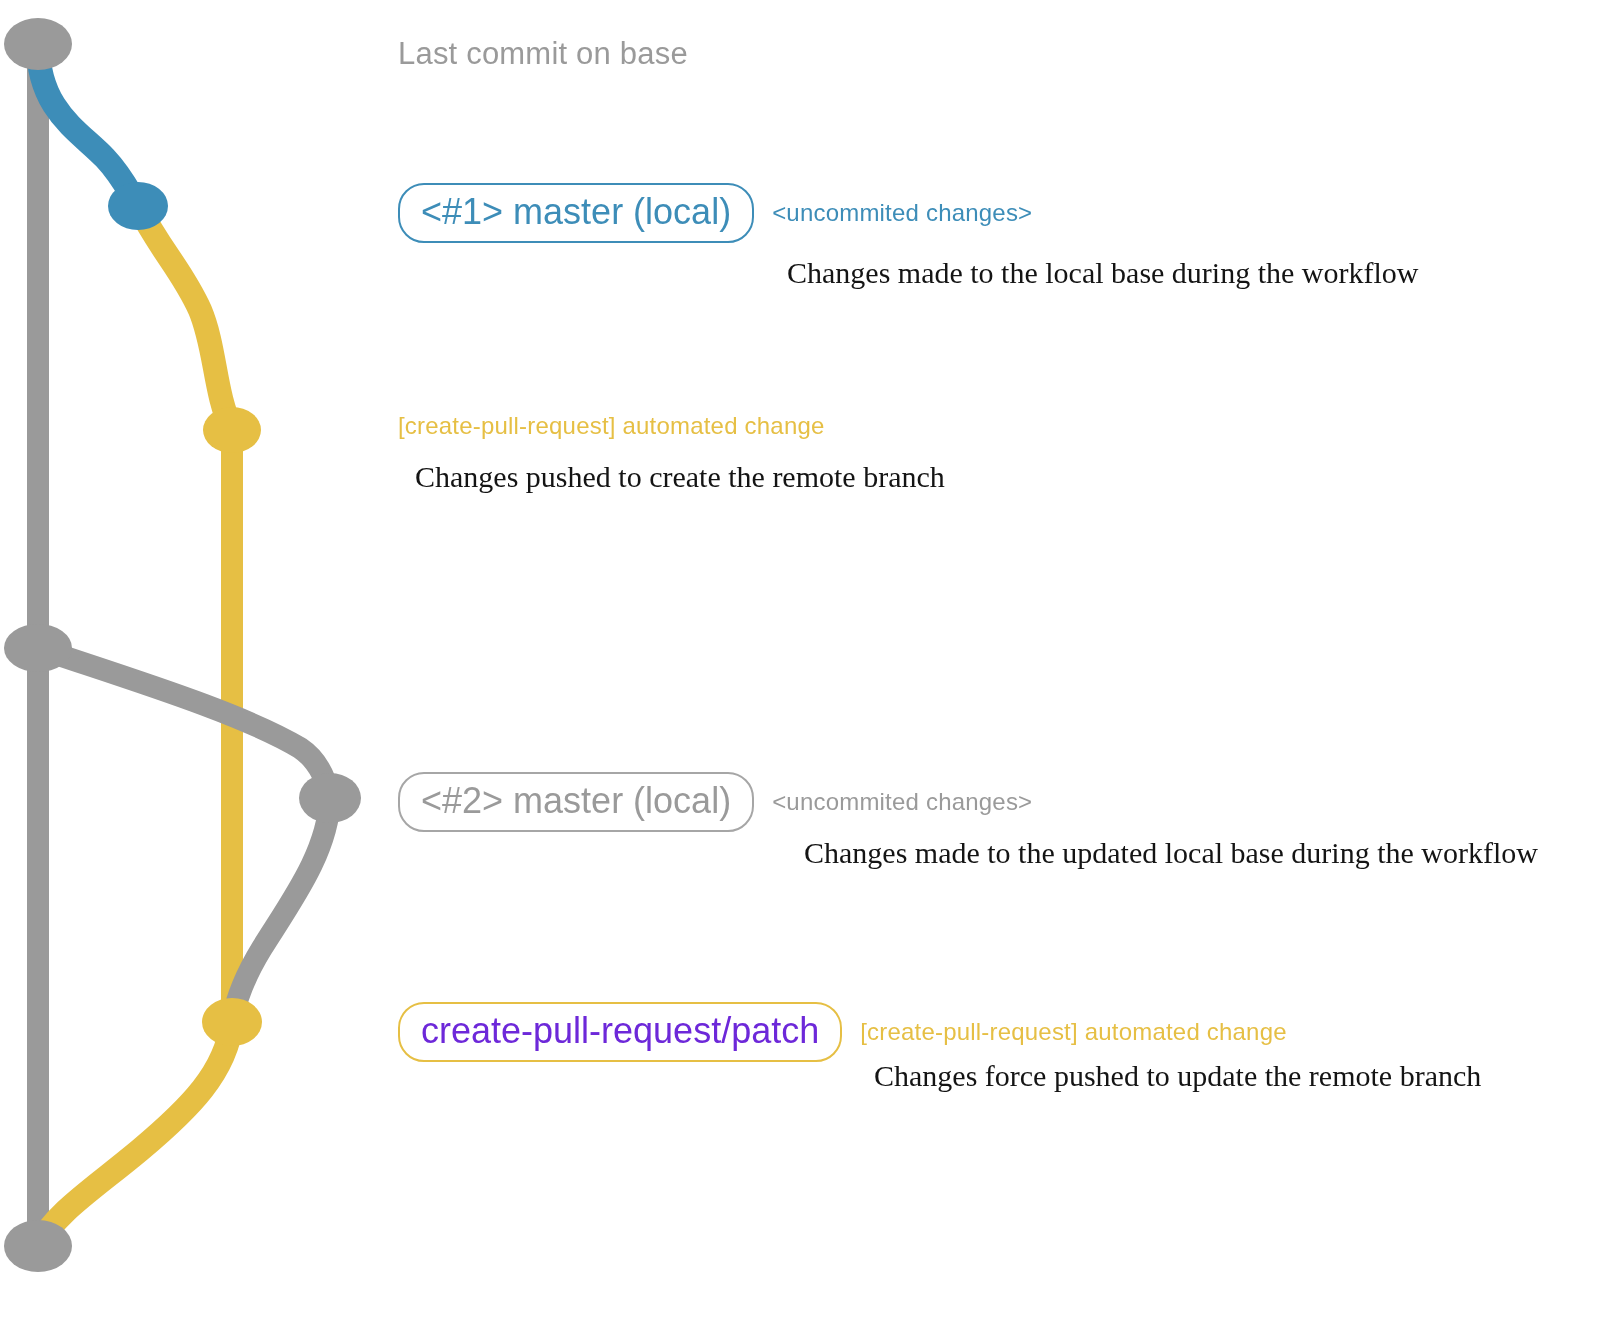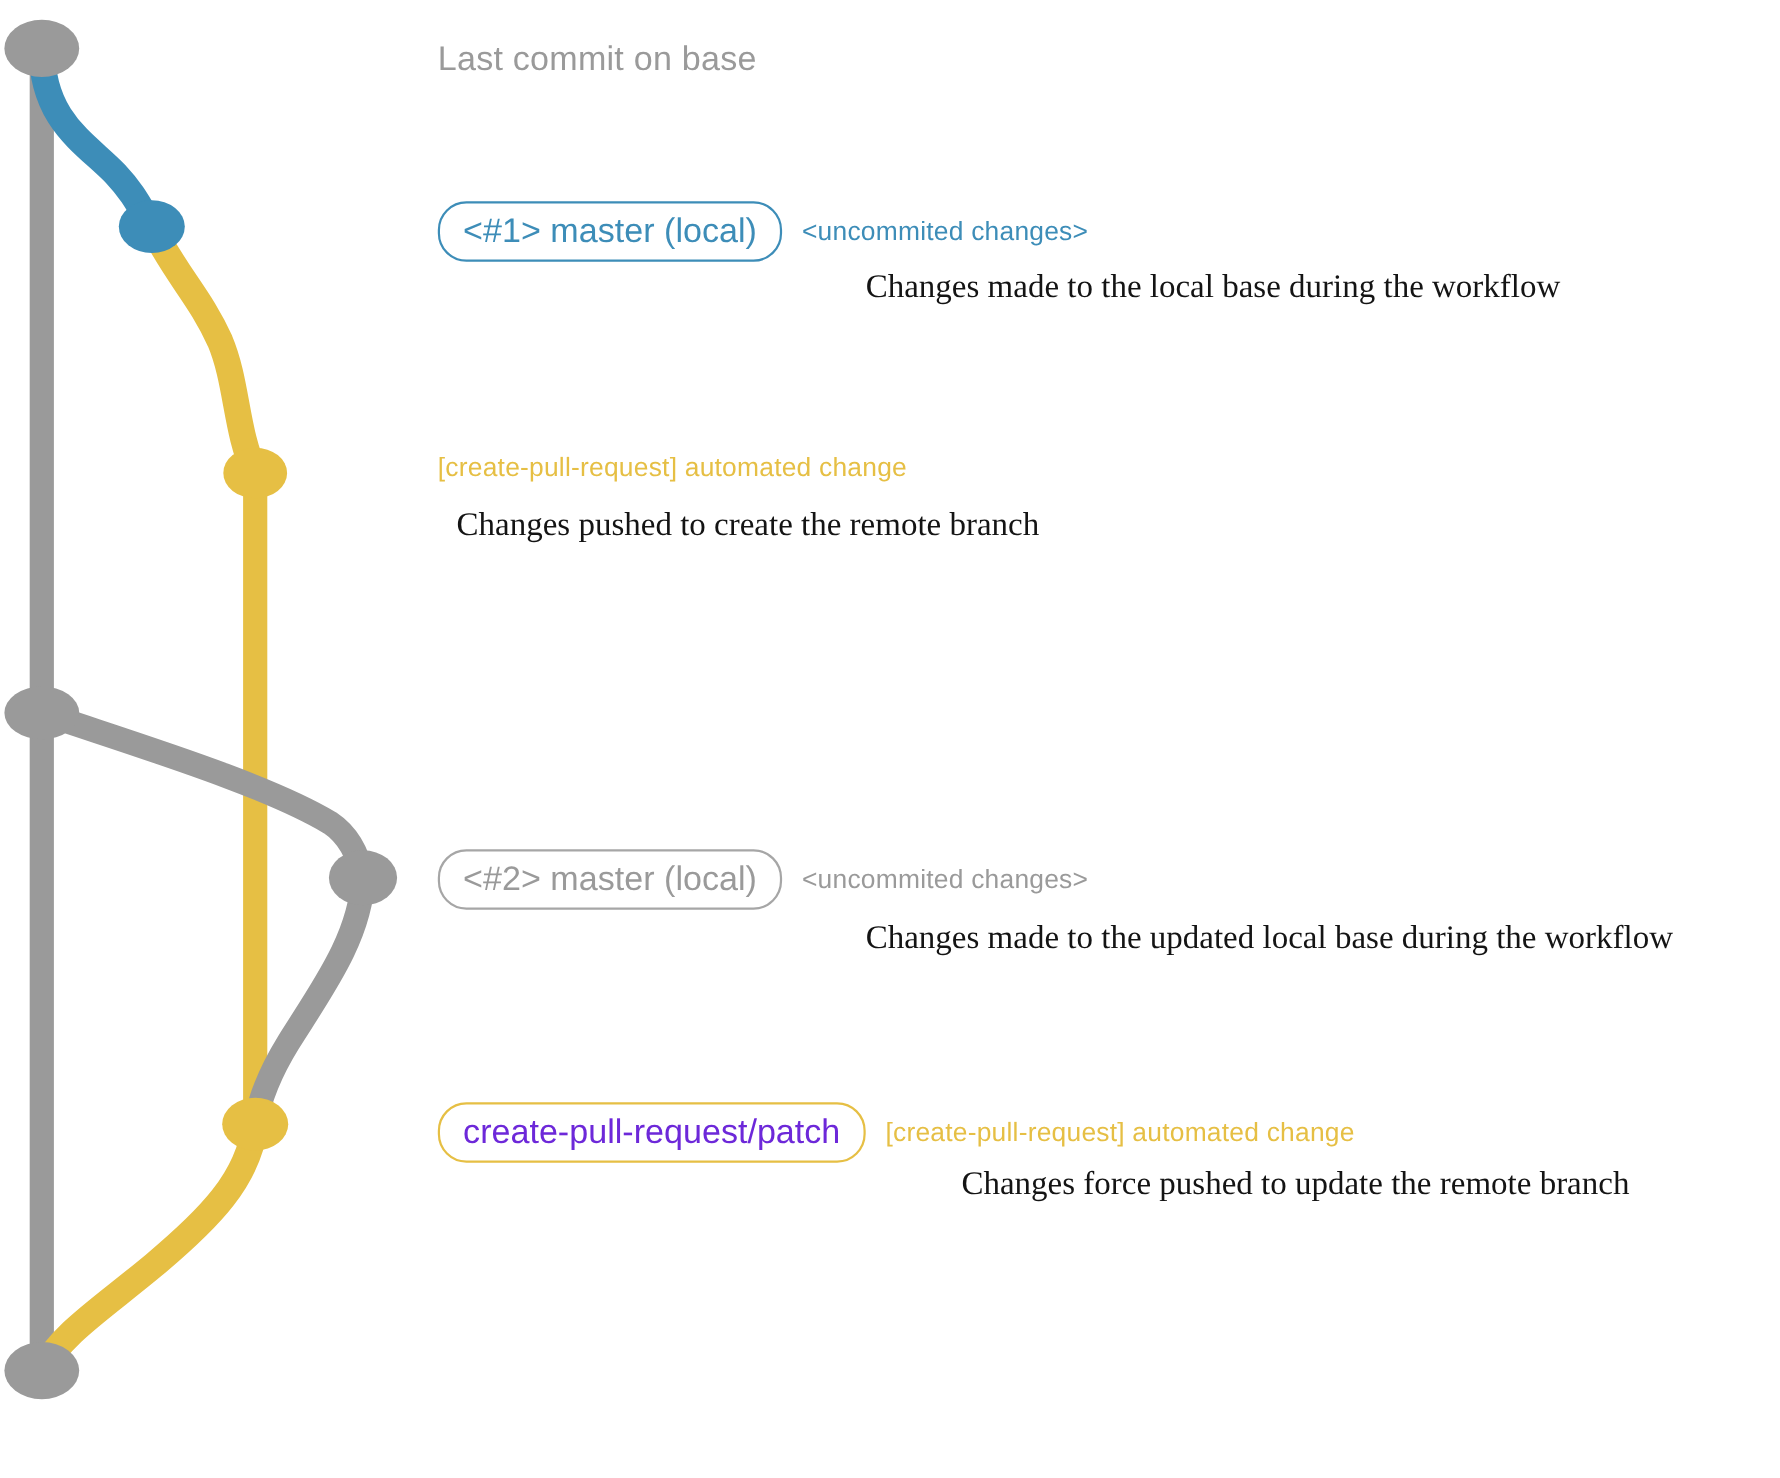--- a/index.html
+++ b/index.html
@@ -32,21 +32,21 @@
     align-items: center;
     white-space: nowrap;
   }
   .pill {
     display: inline-flex;
     align-items: center;
     justify-content: center;
     border: 2px solid #3d8db8;
     border-radius: 26px;
     padding: 9px 21px 11px 21px;
-    font-size: 31px;
+    font-size: 36px;
     line-height: 1;
     box-sizing: border-box;
   }
   .pill.blue   { border-color: #3d8db8; color: #3d8db8; }
   .pill.yellow { border-color: #e6bf44; color: #6d28d9; }
   .pill.gray   { border-color: #a6a6a6; color: #9a9a9a; }
   .msg {
     font-size: 24px;
     margin-left: 18px;
     letter-spacing: 0.2px;
@@ -98,33 +98,33 @@
     <ellipse cx="232" cy="1022" rx="30" ry="24" fill="#e6bf44"></ellipse>
     <ellipse cx="38" cy="1246" rx="34" ry="26" fill="#9a9a9a"></ellipse>
   </svg>
 
   <div class="heading" style="left:398px; top:36px;">Last commit on base</div>
 
   <div class="commit-row" style="left:398px; top:183px;">
     <span class="pill blue">&lt;#1&gt; master (local)</span>
     <span class="msg blue">&lt;uncommited changes&gt;</span>
   </div>
-  <div class="desc" style="left:787px; top:244px;">Changes made to the local base during the workflow</div>
+  <div class="desc" style="left:787px; top:256px;">Changes made to the local base during the workflow</div>
 
   <div class="commit-row" style="left:398px; top:412px;">
     <span class="msg yellow" style="margin-left:0;">[create-pull-request] automated change</span>
   </div>
   <div class="desc" style="left:415px; top:460px;">Changes pushed to create the remote branch</div>
 
 
   <div class="commit-row" style="left:398px; top:772px;">
     <span class="pill gray">&lt;#2&gt; master (local)</span>
     <span class="msg gray">&lt;uncommited changes&gt;</span>
   </div>
-  <div class="desc" style="left:787px; top:836px;text-align:center;">Changes made to the updated local base during the workflow</div>
+  <div class="desc" style="left:804px; top:836px;text-align:center;">Changes made to the updated local base during the workflow</div>
 
   <div class="commit-row" style="left:398px; top:1002px;">
     <span class="pill yellow">create-pull-request/patch</span>
     <span class="msg yellow">[create-pull-request] automated change</span>
   </div>
   <div class="desc" style="left:874px; top:1059px;">Changes force pushed to update the remote branch</div>
 
 
 </div>
 

